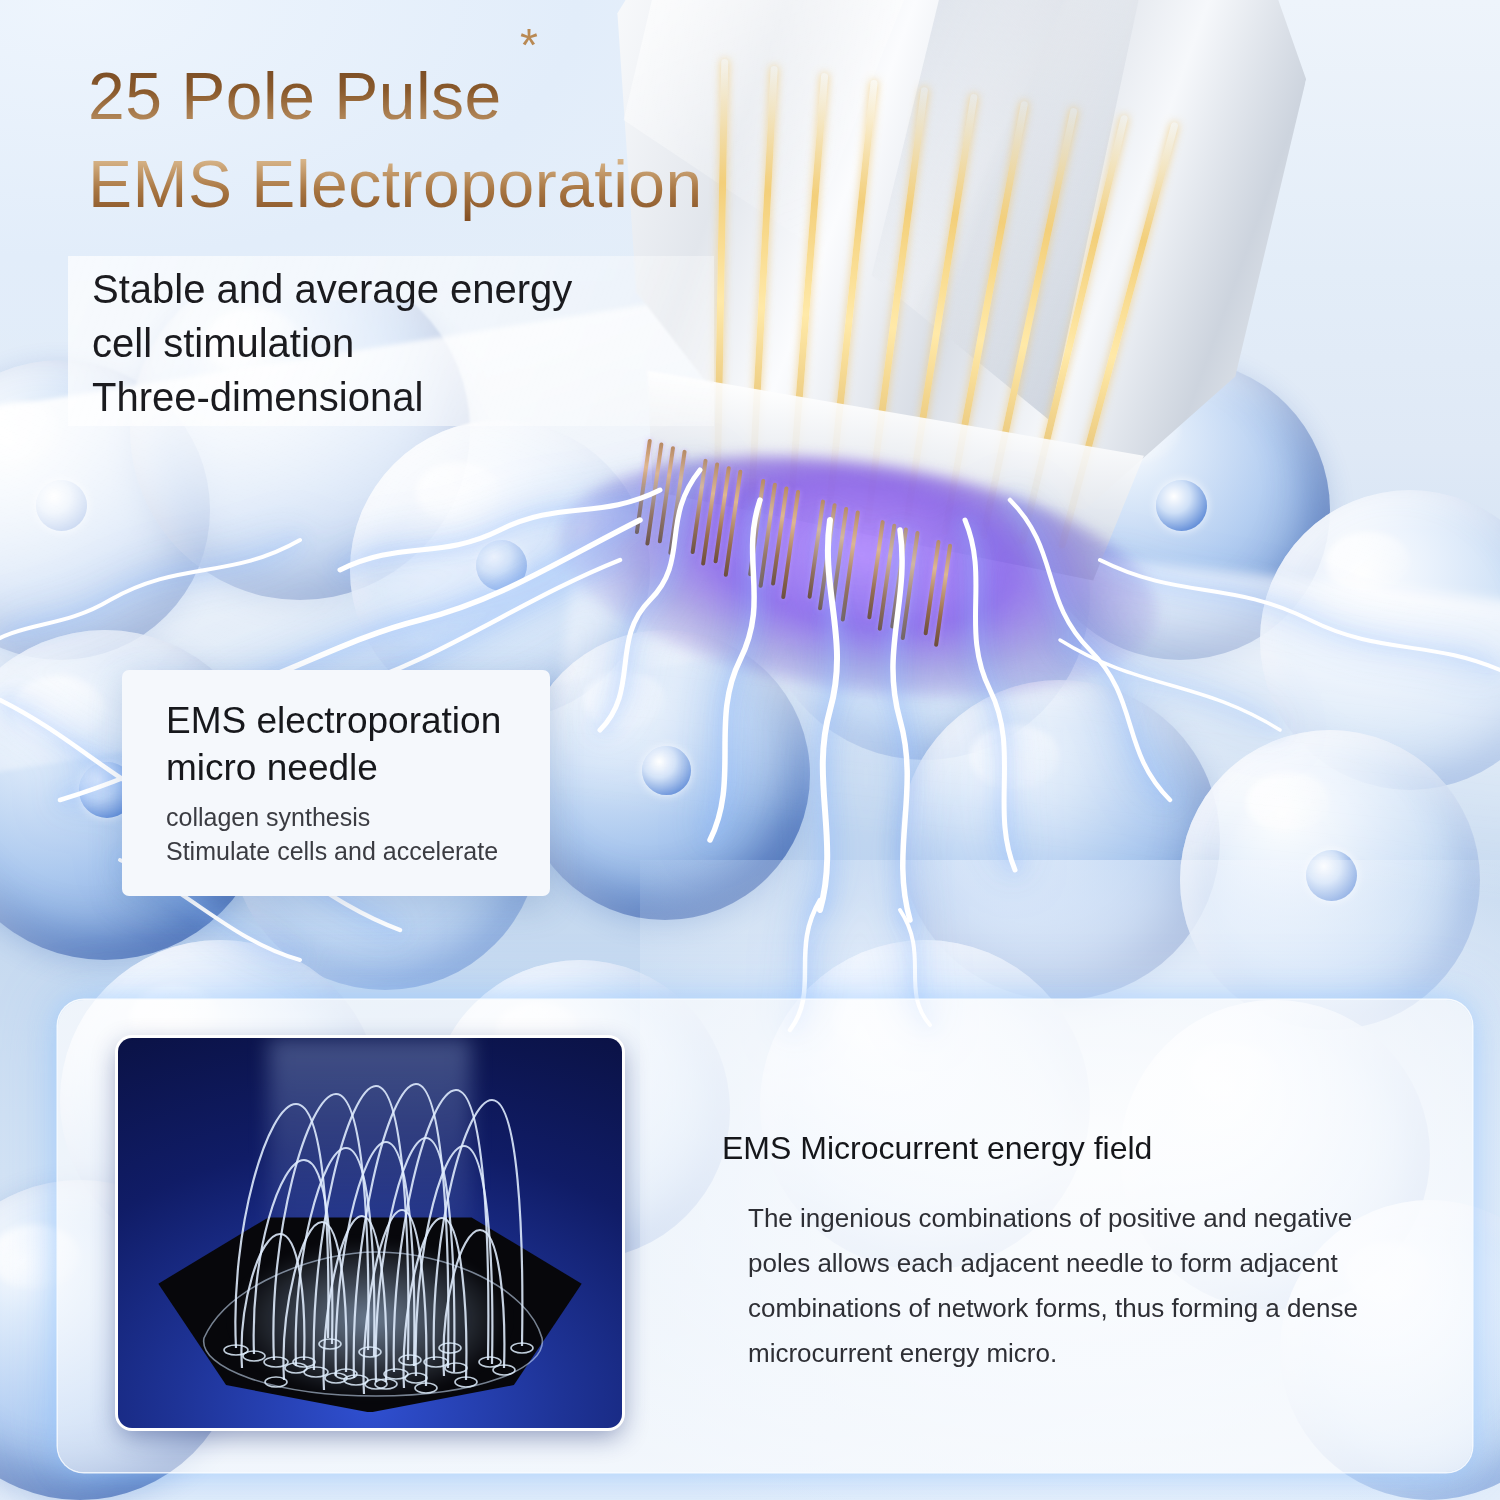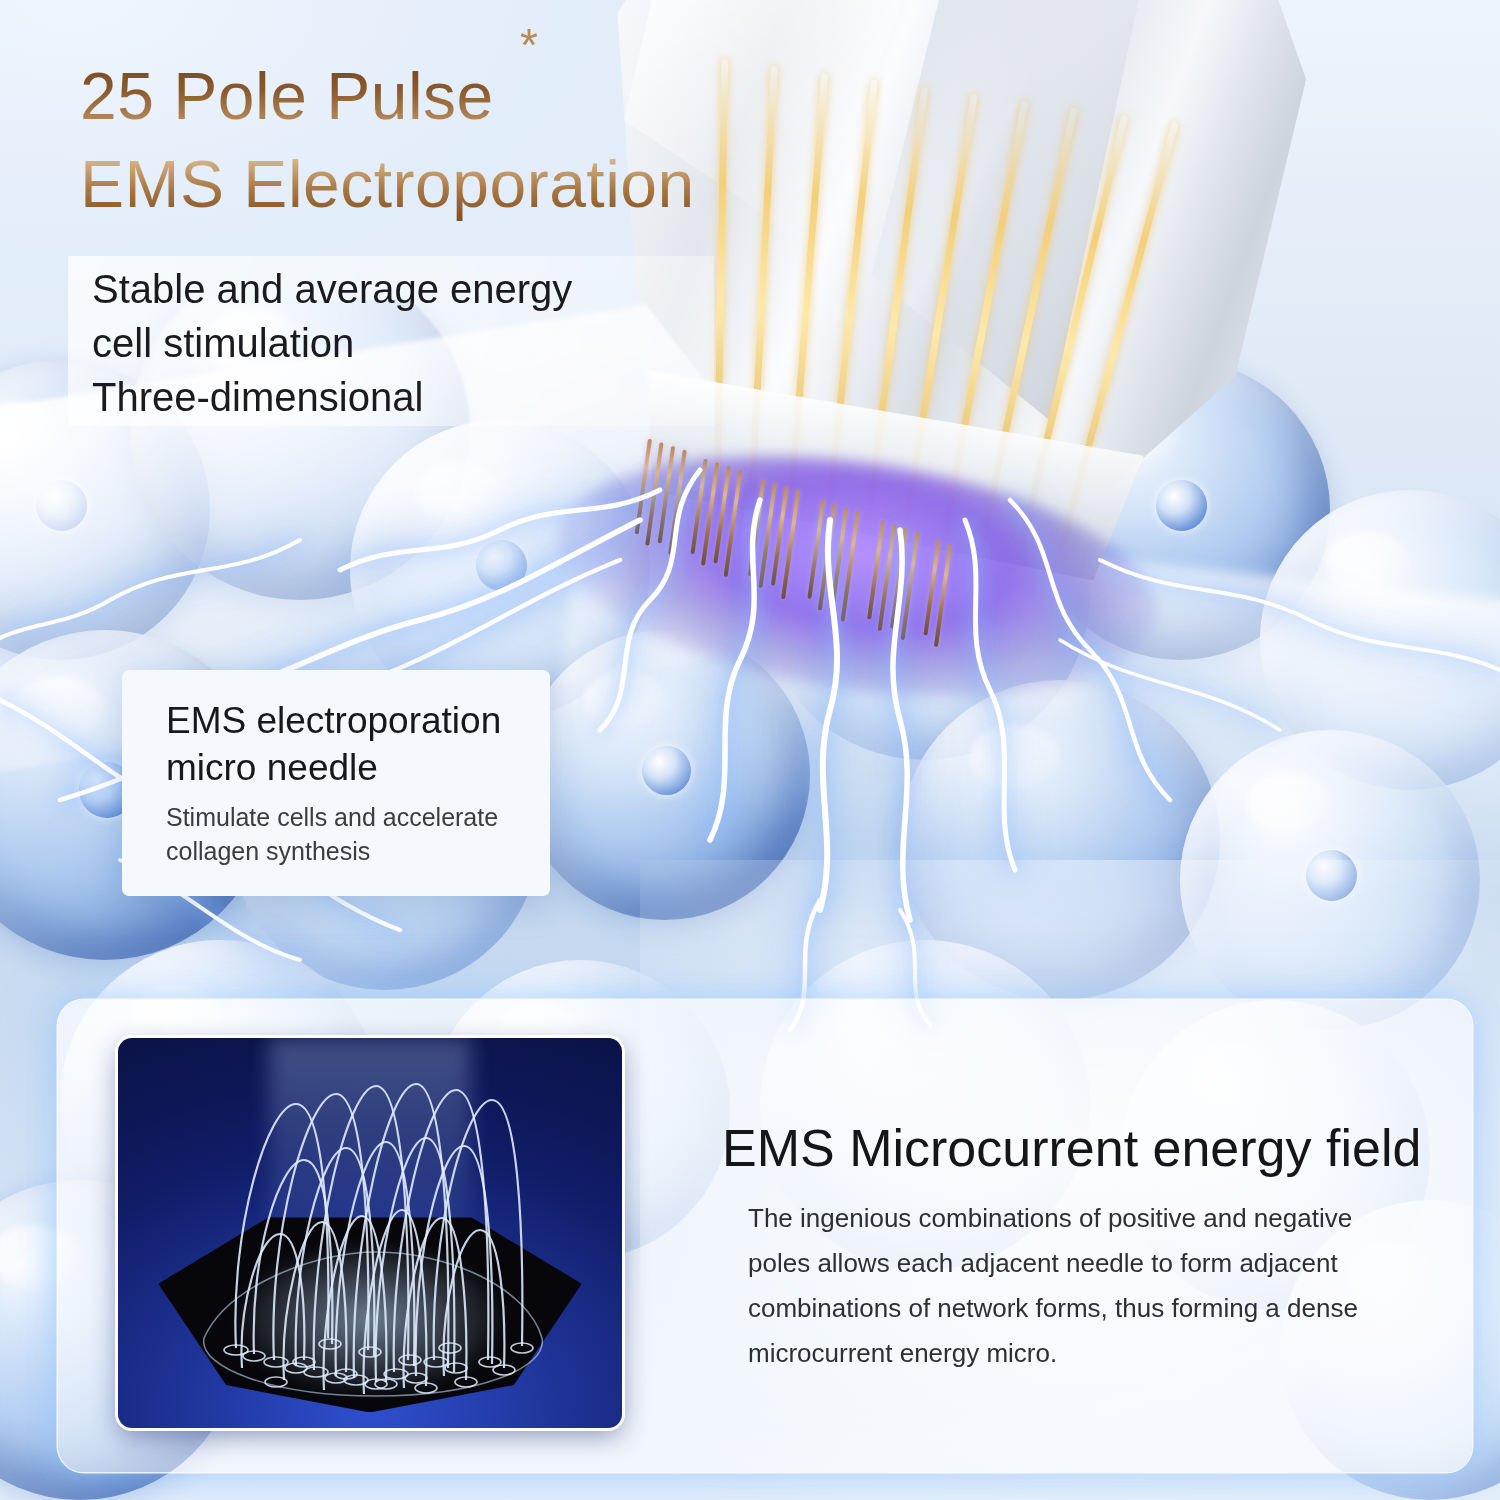--- a/index.html
+++ b/index.html
@@ -69,21 +69,21 @@
        box-shadow:0 4px 14px rgba(120,145,180,.4);}
   .glow-purple{position:absolute;left:6%;top:80%;width:84%;height:30%;border-radius:50%;
        background:radial-gradient(55% 70% at 50% 40%,rgba(186,140,255,.95) 0%,rgba(120,70,230,.75) 45%,rgba(70,40,190,.35) 70%,rgba(70,40,190,0) 100%);
        filter:blur(7px);}
   .needles{position:absolute;left:630px;top:452px;width:360px;height:140px;transform:rotate(8deg);}
   .ndl{position:absolute;top:0;width:4px;border-radius:2px;
        background:linear-gradient(180deg,#b98a63,#e7b98c 30%,#9c6a45 70%,#6d4a32);
        box-shadow:0 0 5px rgba(200,160,255,.6);}
 
   
-  .title{position:absolute;left:80px;top:52px;width:920px;
+  .title{position:absolute;left:88px;top:52px;width:920px;
          font-size:66px;line-height:88px;font-weight:400;letter-spacing:.5px;
          background:linear-gradient(180deg,#6f4320 0%,#8a5a2c 22%,#c9a173 48%,#e0c096 58%,#a97743 78%,#79451c 100%);
          -webkit-background-clip:text;background-clip:text;color:transparent;
          -webkit-text-fill-color:transparent;
          text-shadow:none;}
   .title .ln{display:block;white-space:nowrap;}
   .asterisk{position:absolute;left:520px;top:22px;font-size:46px;color:#b98953;line-height:1;}
 
   
   .subpanel{position:absolute;left:68px;top:256px;width:646px;height:170px;
@@ -121,21 +121,21 @@
   .inset svg{position:absolute;inset:0;}
   .inset .arc{fill:none;stroke:rgba(225,238,255,.88);stroke-width:2.2;}
   .inset .base{fill:none;stroke:rgba(210,230,255,.55);stroke-width:1.6;}
   .inset .beam{position:absolute;left:30%;top:0;width:40%;height:62%;
         background:linear-gradient(180deg,rgba(190,215,255,.30),rgba(190,215,255,0));filter:blur(10px);}
   .inset .glowfloor{position:absolute;left:18%;top:52%;width:64%;height:40%;
         background:radial-gradient(60% 70% at 50% 50%,rgba(190,220,255,.55),rgba(190,220,255,0) 72%);filter:blur(6px);}
 
   
   .bh{position:absolute;left:722px;top:1122px;width:740px;
-        font-size:52px;line-height:52px;color:#15161a;white-space:nowrap;}
+        font-size:32px;line-height:52px;color:#15161a;white-space:nowrap;}
   .bb{position:absolute;left:748px;top:1196px;width:700px;
         font-size:26px;line-height:45px;color:#2e2f35;}
   .bb span{display:block;white-space:nowrap;}
 </style>
 </head>
 <body>
 
 <div id="stage">
 
   <div class="bg-base"></div>
@@ -253,22 +253,22 @@
     <span>cell stimulation</span>
     <span>Three-dimensional</span>
   </div>
 
   <div class="card"></div>
   <div class="card-h">
     <span>EMS electroporation</span>
     <span>micro needle</span>
   </div>
   <div class="card-b">
+    <span>collagen synthesis</span>
     <span>Stimulate cells and accelerate</span>
-    <span>collagen synthesis</span>
   </div>
 
   <div class="botpanel"></div>
 
   <div class="inset">
     <div class="beam"></div>
     <div class="pad"></div>
     <div class="glowfloor"></div>
     <svg viewBox="0 0 504 390" width="504" height="390">
       <path class="base" d="M86 300 C 110 246, 200 214, 258 214 C 330 214, 410 250, 424 300 C 430 330, 360 358, 258 358 C 156 358, 80 330, 86 300 Z"></path>

